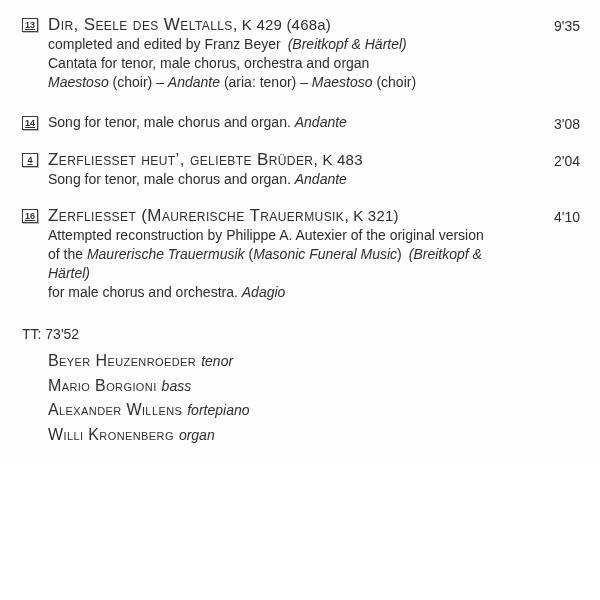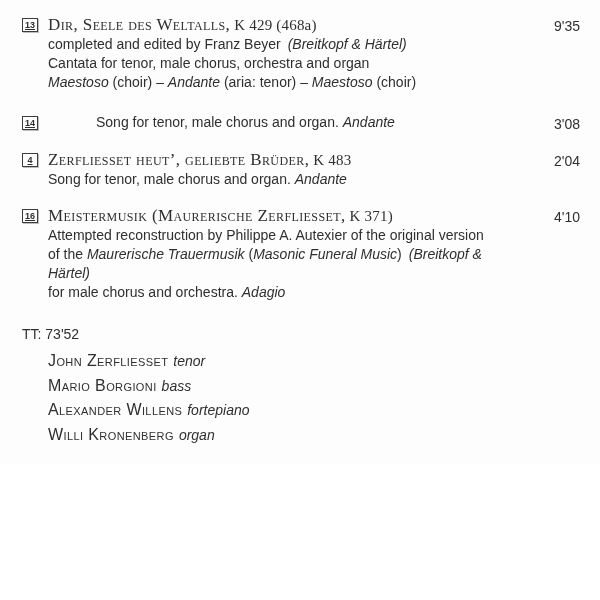--- a/index.html
+++ b/index.html
@@ -17,21 +17,21 @@
     font-family: "Liberation Sans", sans-serif;
     padding: 15px 20px 0 22px;
     overflow: hidden;
   }
   .track {
     display: grid;
     grid-template-columns: 26px 1fr 56px;
     align-items: start;
   }
   .track-13 { margin-bottom: 21px; }
-  .track-14 { margin-bottom: 16px; gap: 48px; }
+  .track-14 { margin-bottom: 16px; }
   .track-15 { margin-bottom: 17px; }
   .track-16 { margin-bottom: 0; }
   .num-cell { grid-column: 1; }
   .num-box {
     box-sizing: border-box;
     width: 16px;
     height: 14px;
     margin-top: 3px;
     border: 1px solid #3c3c3c;
     box-shadow: 1px 1px 0 rgba(0,0,0,0.25);
@@ -43,21 +43,20 @@
     letter-spacing: 0;
     text-decoration: underline;
     color: #2f2f2f;
     background: #fdfdfd;
   }
   .track-main { grid-column: 2; }
   .track-title {
     font-size: 17px;
     line-height: 20px;
     white-space: nowrap;
-    font-family: Liberation Serif, serif;
   }
   .sc {
     font-variant: small-caps;
     letter-spacing: 0.4px;
   }
   .catalog {
     font-size: 15px;
     margin-left: 4px;
     letter-spacing: 0.2px;
   }
@@ -154,33 +153,33 @@
         </div>
     </div>
     <div class="duration">2'04</div>
   </div>
 
   <div class="track track-16">
     <div class="num-cell">
       <div class="num-box">16</div>
     </div>
     <div class="track-main">
-      <div class="track-title"><span class="sc">Meistermusik (Maurerische Zerfliesset,</span><span class="catalog">K 371)</span></div>
+      <div class="track-title"><span class="sc">Zerfliesset (Maurerische Trauermusik,</span><span class="catalog">K 321)</span></div>
       <div>
           <div class="track-line"><span>Attempted reconstruction by Philippe A. Autexier of the original version</span></div>
           <div class="track-line"><span>of the </span><span class="i">Maurerische Trauermusik</span><span> (</span><span class="i">Masonic Funeral Music</span><span>)</span><span class="fine">(Breitkopf &amp; Härtel)</span></div>
           <div class="track-line"><span>for male chorus and orchestra. </span><span class="i">Adagio</span></div>
         </div>
     </div>
     <div class="duration">4'10</div>
   </div>
 
   <div class="tt-row">TT: 73'52</div>
 
 
   <div class="soloists">
-    <div class="soloist-line"><span class="sc">John Zerfliesset</span><span class="role">tenor</span></div>
+    <div class="soloist-line"><span class="sc">Beyer Heuzenroeder</span><span class="role">tenor</span></div>
     <div class="soloist-line"><span class="sc">Mario Borgioni</span><span class="role">bass</span></div>
     <div class="soloist-line"><span class="sc">Alexander Willens</span><span class="role">fortepiano</span></div>
     <div class="soloist-line"><span class="sc">Willi Kronenberg</span><span class="role">organ</span></div>
   </div>
 
 </div>
 
 </body></html>

